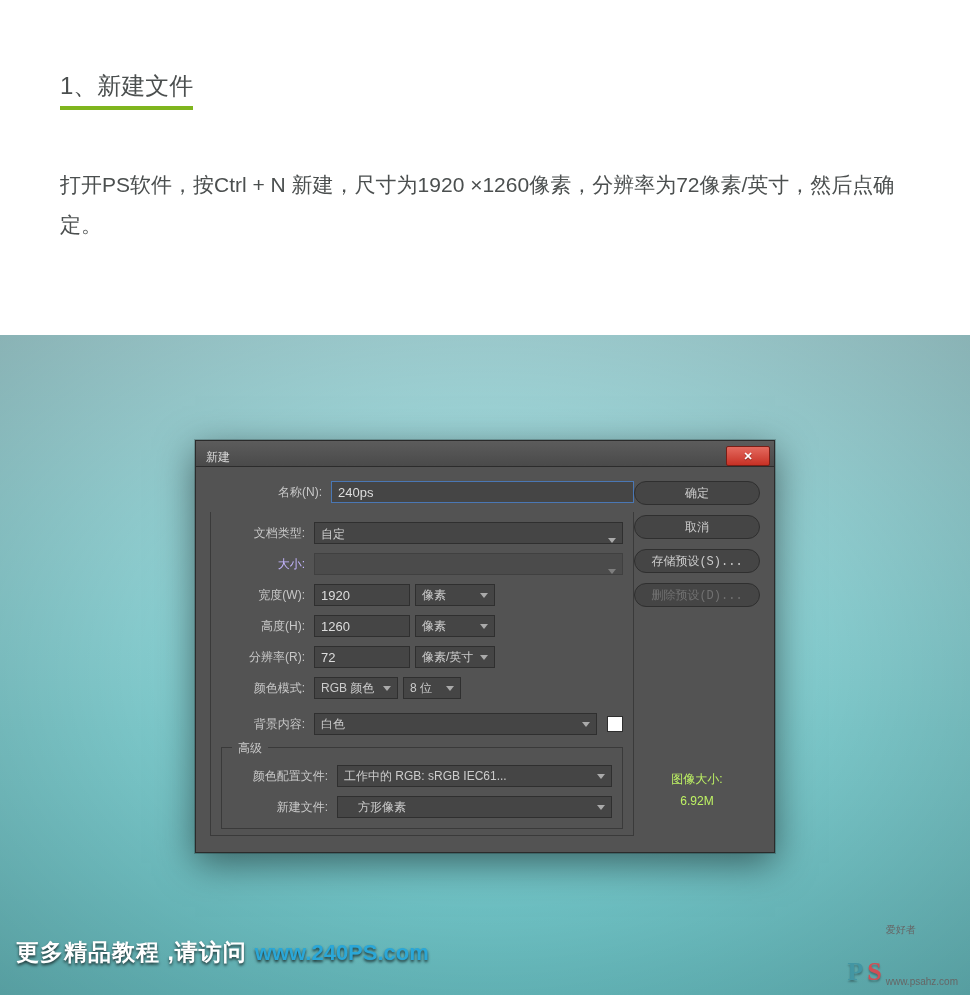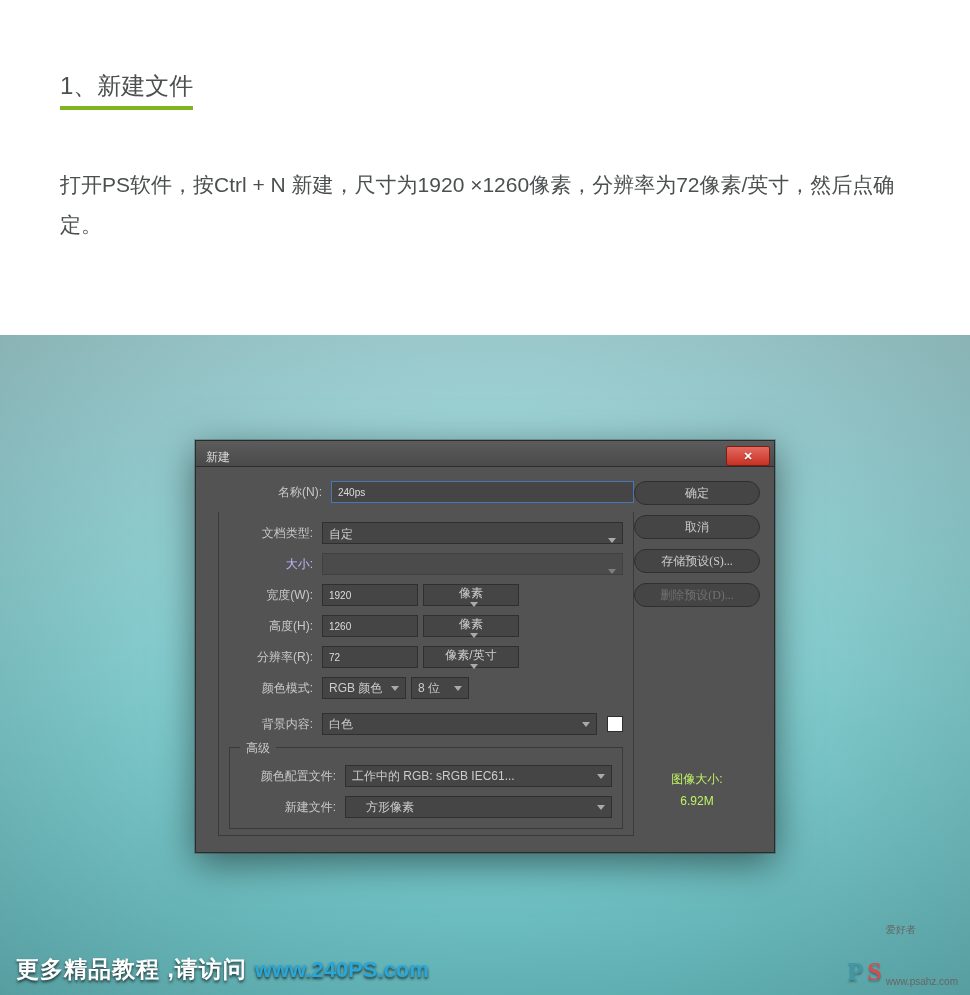--- a/index.html
+++ b/index.html
@@ -90,38 +90,38 @@
   padding-right: 4px;
   color: #c8c8c8;
 }
 .label-disabled { color: #c4b5fd; }
 .field-input {
   height: 22px;
   background: #454545;
   border: 1px solid #2f2f2f;
   color: #ddd;
   padding: 0 6px;
-  font-size: 10px;
+  font-size: 13px;
   font-family: inherit;
 }
 .field-input.w-name { flex: 1; border: 1px solid #4a77b4; }
 .field-input.w-num { width: 96px; }
 .select {
   height: 22px;
   background: #454545;
   border: 1px solid #2f2f2f;
   color: #ccc;
   display: flex;
   align-items: center;
   padding: 0 6px;
   font-size: 12px;
   justify-content: space-between;
 }
 .select.w-doctype { flex: 1; align-items: flex-end; }
-.select.w-unit { width: 96px; flex-direction: column; }
+.select.w-unit { width: 80px; }
 .select.w-unit-sm { width: 58px; }
 .select.w-colorprof { flex: 1; }
 .select.w-full { flex: 1; padding-left: 20px; }
 .chev {
   width: 0; height: 0;
   border-left: 4px solid transparent;
   border-right: 4px solid transparent;
   border-top: 5px solid #aaa;
   margin-left: 6px;
 }
@@ -154,35 +154,35 @@
 }
 .ps-btn {
   height: 24px;
   background: #454545;
   border: 1px solid #2f2f2f;
   border-radius: 12px;
   color: #ccc;
   font-size: 12px;
   margin-bottom: 10px;
   display: flex; align-items: center; justify-content: center;
-  font-family: Liberation Serif, serif;
+  font-family: Liberation Mono, monospace;
 }
 .ps-btn.disabled { color: #717171; }
 .size-info {
   margin-top: auto;
   text-align: center;
   color: #bef264;
   font-size: 12px;
   padding-bottom: 28px;
 }
 .size-info .sz-label { margin-bottom: 6px; }
 
 .watermark-bar {
   position: absolute;
-  left: 16px; bottom: 10px;
+  left: 16px; bottom: 27px;
   display: flex; align-items: baseline;
   font-weight: 700;
   text-shadow: 0 2px 3px rgba(0,0,0,0.7);
 }
 .wm-txt {
   color: #fff;
   font-size: 23px;
   letter-spacing: 1px;
 }
 .wm-link {
@@ -236,21 +236,21 @@
     </div>
 
     <div class="dialog-body">
       <div class="fields-area">
 
         <div class="row">
           <span class="label">名称(N):</span>
           <input class="field-input w-name" value="240ps" style="">
         </div>
 
-        <div style="border:1px solid #3a3a3a; border-top:none; padding:10px 10px 6px 10px; margin-left:8px;">
+        <div style="border:1px solid #3a3a3a; border-top:none; padding:10px 10px 6px 10px; ">
           <div class="row">
             <span class="label" style="width:88px">文档类型:</span>
             <div class="select w-doctype">
               <span>自定</span>
               <span class="chev"></span>
             </div>
           </div>
 
           <div class="row">
             <span class="label label-disabled" style="width:88px">大小:</span>

